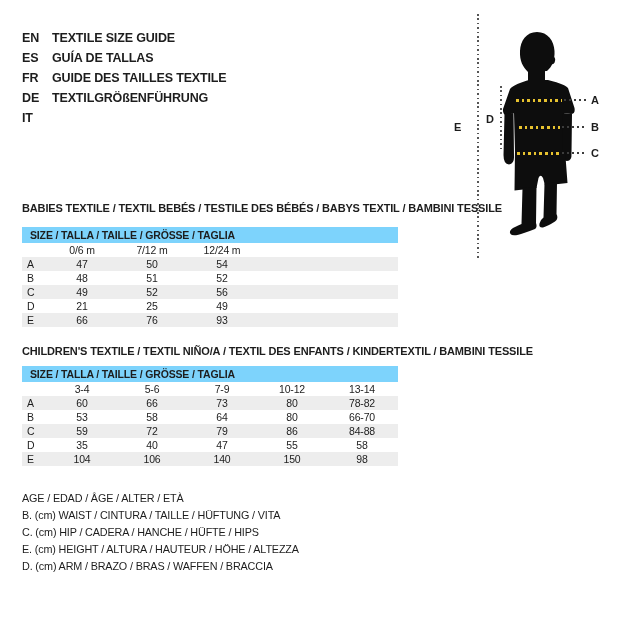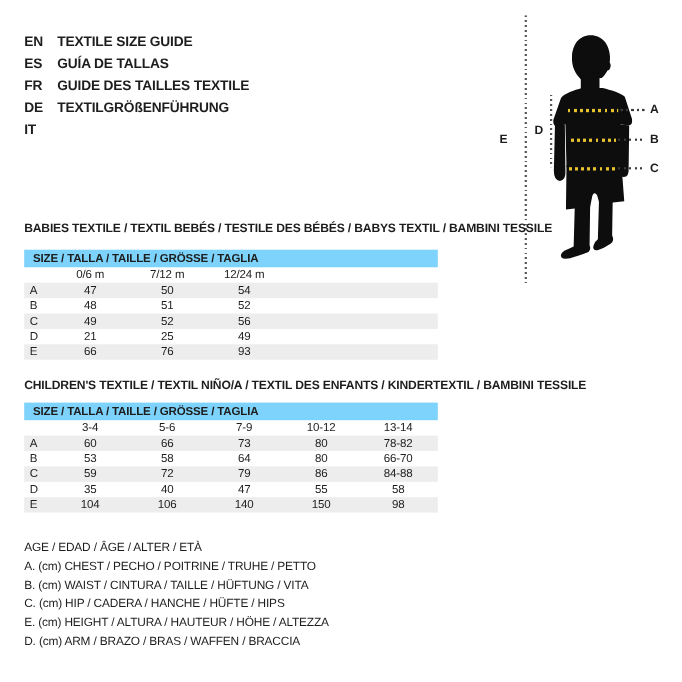--- a/index.html
+++ b/index.html
@@ -206,20 +206,19 @@
       <span class="cell">104</span>
       <span class="cell">106</span>
       <span class="cell">140</span>
       <span class="cell">150</span>
       <span class="cell">98</span>
     </div>
   </div>
 
   <div class="legend">
     <div class="legend-line">AGE / EDAD / ÂGE / ALTER / ETÀ</div>
-    <div class="legend-line">A. (cm) CHEST / PECHO / POITRINE / TRUHE / PETTO</div>
     <div class="legend-line">B. (cm) WAIST / CINTURA / TAILLE / HÜFTUNG / VITA</div>
     <div class="legend-line">C. (cm) HIP / CADERA / HANCHE / HÜFTE / HIPS</div>
     <div class="legend-line">E. (cm) HEIGHT / ALTURA / HAUTEUR / HÖHE / ALTEZZA</div>
     <div class="legend-line">D. (cm) ARM / BRAZO / BRAS / WAFFEN / BRACCIA</div>
   </div>
 
 </div>
 
 </body></html>

